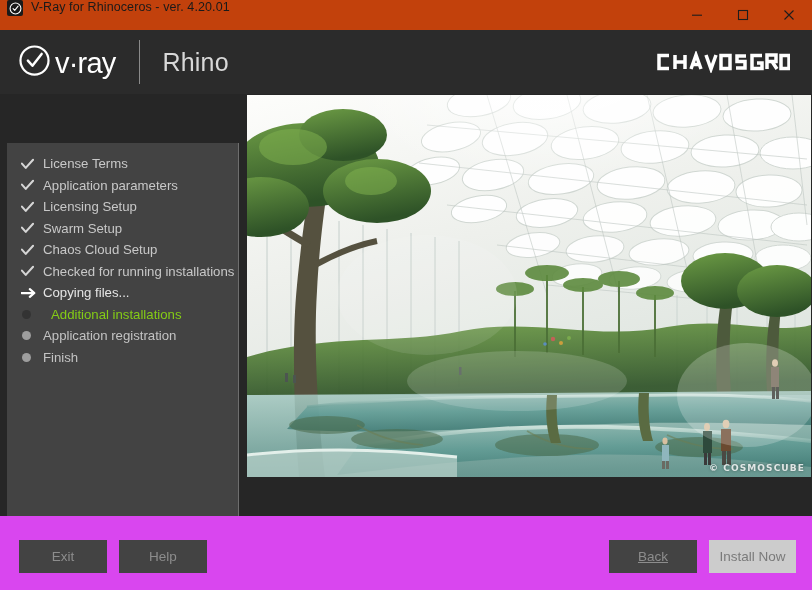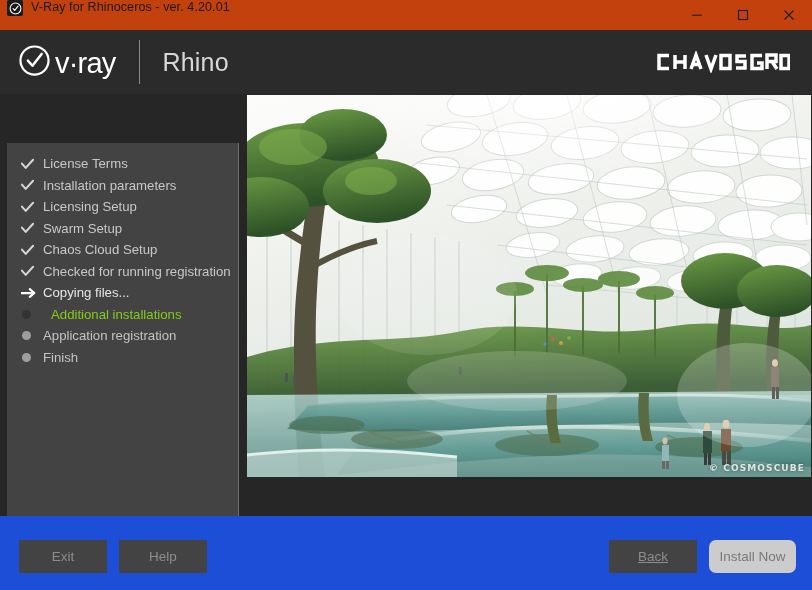--- a/index.html
+++ b/index.html
@@ -195,42 +195,42 @@
     color: #d9d9d9;
     font-size: 13px;
     text-decoration: underline;
     white-space: nowrap;
   }
   .footer {
     position: absolute;
     left: 0; top: 516px;
     width: 812px;
     height: 74px;
-    background: #1d4ed8;
+    background: #d946ef;
   }
   .btn {
     position: absolute;
     height: 33px;
     display: flex;
     align-items: center;
     justify-content: center;
     font-size: 13.5px;
     background: #434343;
     color: #8d8d8d;
     border: none;
     font-family: "Liberation Sans", sans-serif;
   }
   .btn.primary {
     background: #cccccc;
     color: #7a7a7a;
   }
   #btn-exit { left: 19px;  top: 24px; width: 88px; }
   #btn-help { left: 119px; top: 24px; width: 88px; }
   #btn-back { left: 609px; top: 24px; width: 88px; text-decoration: underline; }
-  #btn-install { left: 709px; top: 24px; width: 87px; border-radius: 7px; }
+  #btn-install { left: 709px; top: 24px; width: 87px; }
 </style>
 </head>
 <body>
 
 <div class="titlebar">
   <div class="titlebar-icon">
     <svg width="13" height="13" viewBox="0 0 24 24">
       <circle cx="12" cy="12" r="10" fill="none" stroke="#fff" stroke-width="2"></circle>
       <path d="M7.5 12.2 L10.6 15.6 L16.8 7.6" fill="none" stroke="#fff" stroke-width="2" stroke-linecap="round" stroke-linejoin="round"></path>
     </svg>
@@ -307,21 +307,21 @@
       </span>
       <span>License Terms</span>
     </div>
 
     <div class="step">
       <span class="glyph">
         <svg width="13" height="12" viewBox="0 0 14 12">
             <path d="M1 5.6 L5.1 10.2 L13 1.4" fill="none" stroke="currentColor" stroke-width="2.2" stroke-linecap="round" stroke-linejoin="round"></path>
           </svg>
       </span>
-      <span>Installation parameters</span>
+      <span>Application parameters</span>
     </div>
 
     <div class="step">
       <span class="glyph">
         <svg width="13" height="12" viewBox="0 0 14 12">
             <path d="M1 5.6 L5.1 10.2 L13 1.4" fill="none" stroke="currentColor" stroke-width="2.2" stroke-linecap="round" stroke-linejoin="round"></path>
           </svg>
       </span>
       <span>Licensing Setup</span>
     </div>
@@ -343,21 +343,21 @@
       </span>
       <span>Chaos Cloud Setup</span>
     </div>
 
     <div class="step">
       <span class="glyph">
         <svg width="13" height="12" viewBox="0 0 14 12">
             <path d="M1 5.6 L5.1 10.2 L13 1.4" fill="none" stroke="currentColor" stroke-width="2.2" stroke-linecap="round" stroke-linejoin="round"></path>
           </svg>
       </span>
-      <span>Checked for running registration</span>
+      <span>Checked for running installations</span>
     </div>
 
     <div class="step current">
       <span class="glyph">
         <svg width="15" height="12" viewBox="0 0 16 12">
             <path d="M0.6 6 H13" stroke="currentColor" stroke-width="2.4" stroke-linecap="round"></path>
             <path d="M9.4 1.9 L14.2 6 L9.4 10.1" fill="none" stroke="currentColor" stroke-width="2.4" stroke-linecap="round" stroke-linejoin="round"></path>
           </svg>
       </span>
       <span>Copying files...</span>

